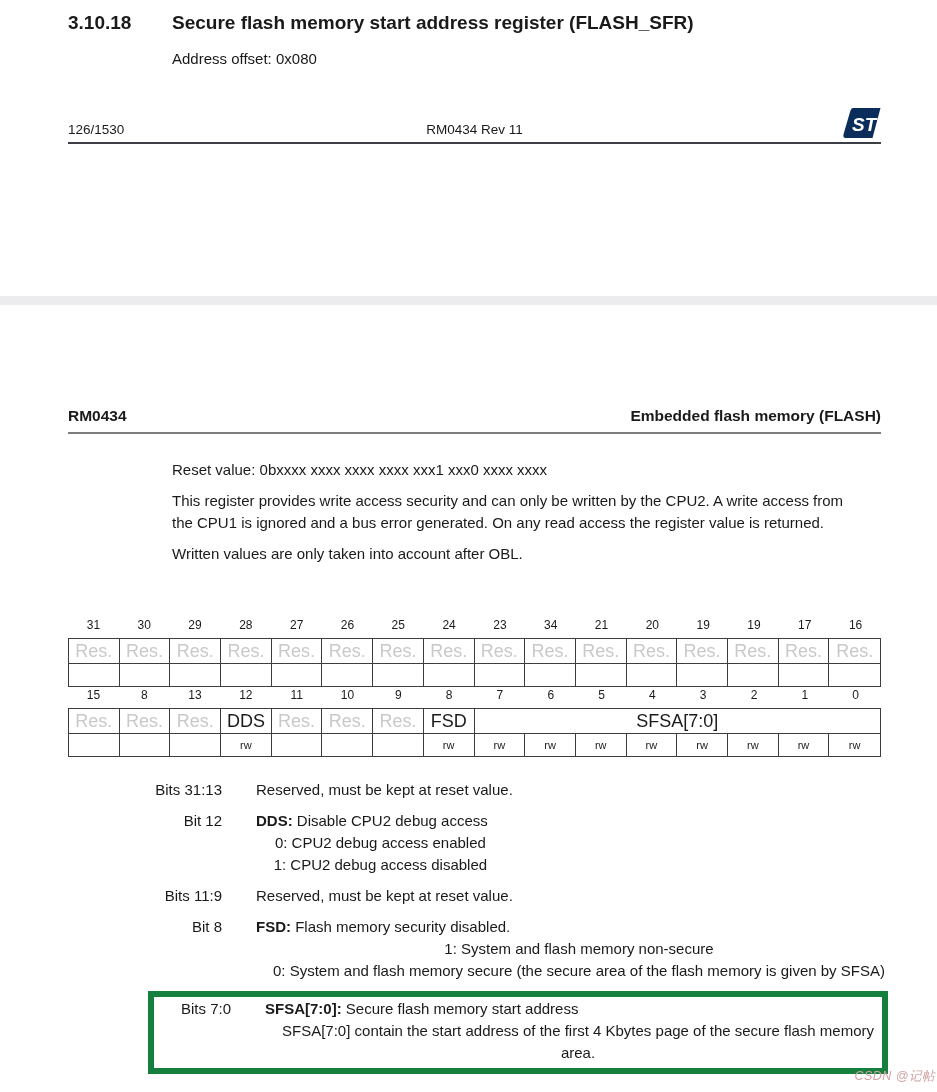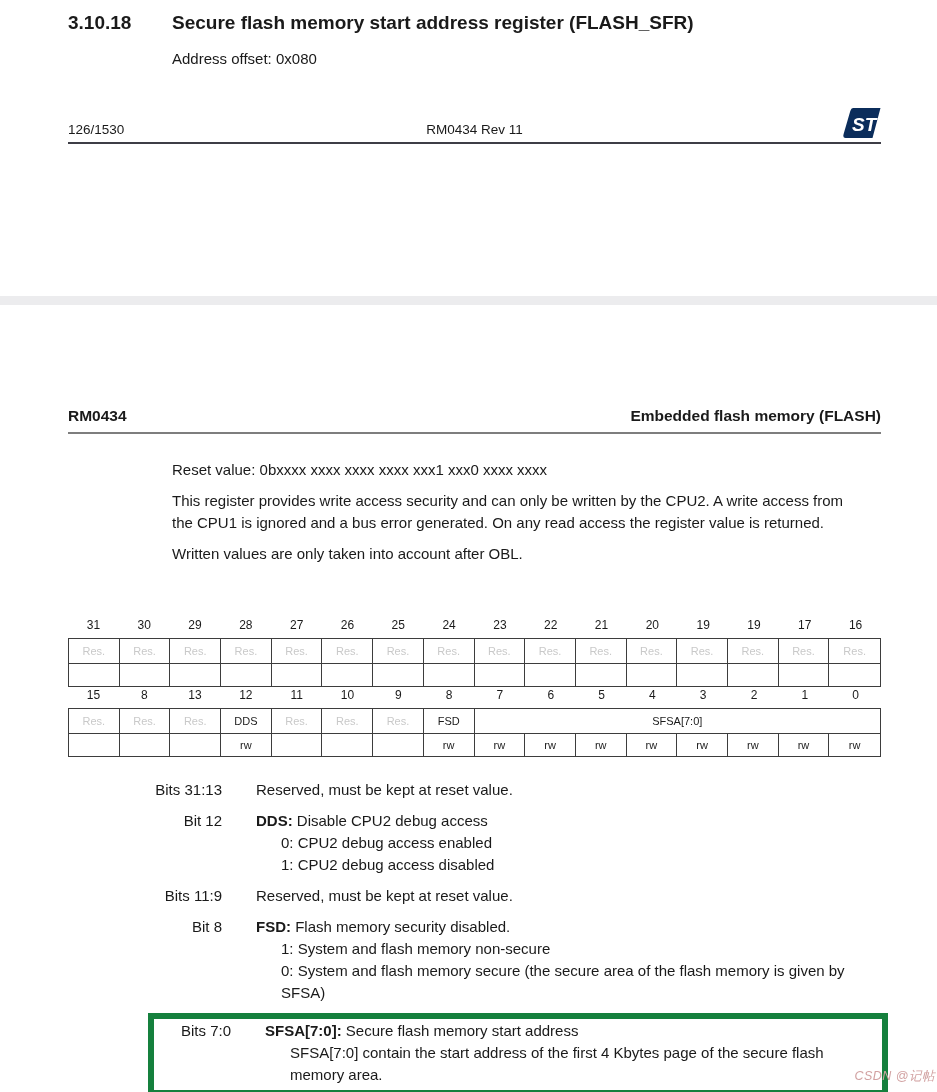--- a/index.html
+++ b/index.html
@@ -36,35 +36,35 @@
   
   .reg-block { position:absolute; left:68px; width:813px; }
   #reg-high { top:618px; }
   #reg-low  { top:688px; }
   .bits-row { display:grid; grid-template-columns:repeat(16,1fr); height:16px; margin-bottom:4px; }
   .bits-row > div { text-align:center; font-size:12px; color:#1a1a1a; }
   .reg-table { border:1px solid #3d3d3d; }
   .fields-row, .access-row { display:grid; grid-template-columns:repeat(16,1fr); }
   .fields-row > div {
     height:25px; display:flex; align-items:center; justify-content:center;
-    font-size:11px; border-right:1px solid #3d3d3d; border-bottom:1px solid #3d3d3d;
+    font-size:18px; border-right:1px solid #3d3d3d; border-bottom:1px solid #3d3d3d;
     white-space:nowrap; overflow:visible;
   }
   .access-row > div {
     height:22px; display:flex; align-items:center; justify-content:center;
     font-size:11px; border-right:1px solid #3d3d3d; color:#222;
   }
   .fields-row > div:last-child, .access-row > div:last-child { border-right:none; }
   .fields-row .res { color:#c9c9c9; }
   
   .desc-list { position:absolute; top:770px; left:147px; width:741px; font-size:15px; line-height:22px; }
   .desc-row { display:flex; margin-top:9px;gap:24px; }
   .desc-label { width:75px; flex:none; text-align:right; }
   .desc-body { margin-left:10px; max-width:632px; }
-  .desc-sub { margin-left:25px; max-width:620px; }
+  .desc-sub { margin-left:17px; max-width:620px;text-align:center; }
   .desc-row.highlight {
     margin-top:9px; margin-left:1px;
     border:6px solid #15803d;
     padding:1px 8px 4px 2px;
   }
   
   .watermark {
     position:absolute; top:1068px; right:2px; font-size:12.5px;
     color:#d2a2a2; letter-spacing:0.5px;font-style:italic;
   }
@@ -106,21 +106,21 @@
     <div class="bits-row">
         <div>31</div>
         <div>30</div>
         <div>29</div>
         <div>28</div>
         <div>27</div>
         <div>26</div>
         <div>25</div>
         <div>24</div>
         <div>23</div>
-        <div>22</div>
+        <div>34</div>
         <div>21</div>
         <div>20</div>
         <div>19</div>
         <div>19</div>
         <div>17</div>
         <div>16</div>
       </div>
     <div class="reg-table">
       <div class="fields-row">
           <div class="res">Res.</div>

